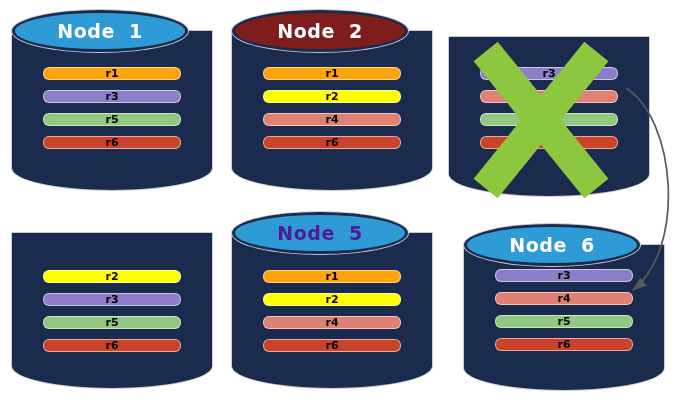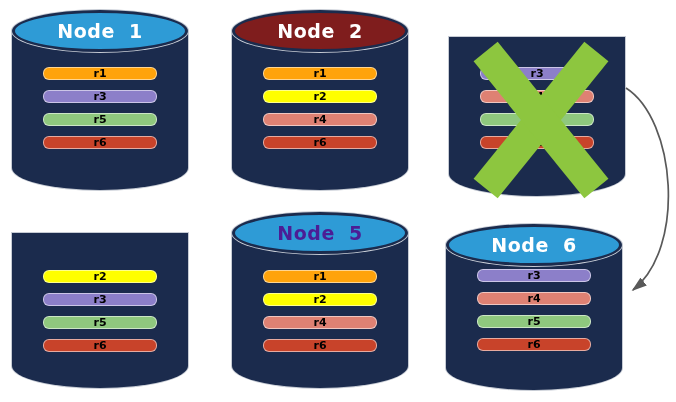--- a/index.html
+++ b/index.html
@@ -1,21 +1,21 @@
 <!DOCTYPE html>
 <html><head>
 <meta charset="utf-8">
 <style>
   html,body { margin:0; padding:0; }
   body {
     width:676px; height:402px; position:relative; overflow:hidden;
     background:#ffffff;
     font-family:"DejaVu Sans","Liberation Sans",sans-serif;
   }
-  .node { position:absolute; width:176px; }
+  .node { position:absolute; width:200px; }
   .cyl-body {
     position:absolute; left:0; right:0; top:21px; bottom:0;
     border-radius:0 0 50% 50% / 0 0 22px 22px;
     box-shadow:0 0 0 1px #c6cbd4;
   }
   .cyl-top {
     position:absolute; left:0; top:0; width:176px; height:42px;
     border-radius:50%; box-sizing:border-box; border:3px solid transparent;
     box-shadow:0 0 0 1px #c6cbd4;
     display:flex; align-items:center; justify-content:center;
@@ -143,21 +143,21 @@
           <span style="color: rgb(0, 0, 0);">r2</span>
         </div>
         <div class="bar" style="background: rgb(222, 129, 115);">
           <span style="color: rgb(0, 0, 0);">r4</span>
         </div>
         <div class="bar" style="background: rgb(200, 67, 42);">
           <span style="color: rgb(0, 0, 0);">r6</span>
         </div>
       </div>
     </div>
-    <div class="node" style="left: 446px; top: 224px; height: 166px; text-decoration: underline;">
+    <div class="node" style="left: 464px; top: 224px; height: 166px; text-decoration: underline;">
       <div class="cyl-body" style="background: rgb(27, 43, 77);"></div>
       <div class="cyl-top" style="background: rgb(46, 155, 214); border-color: rgb(27, 43, 77);">
         <span class="node-title" style="color: rgb(255, 255, 255);">Node 6</span>
       </div>
       <div class="bars" style="top: 45px;">
         <div class="bar" style="background: rgb(140, 127, 201);">
           <span style="color: rgb(0, 0, 0);">r3</span>
         </div>
         <div class="bar" style="background: rgb(222, 129, 115);">
           <span style="color: rgb(0, 0, 0);">r4</span>

